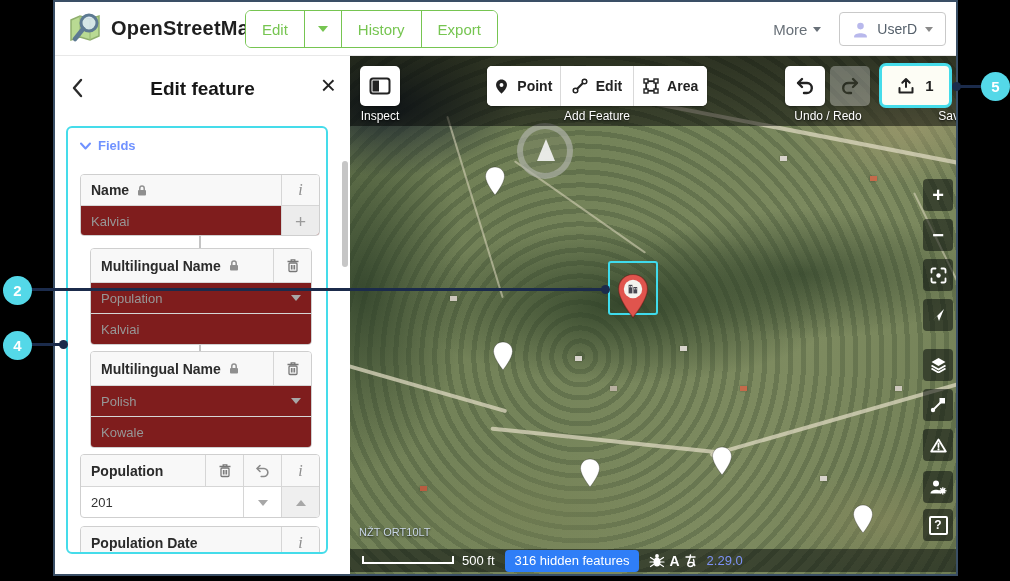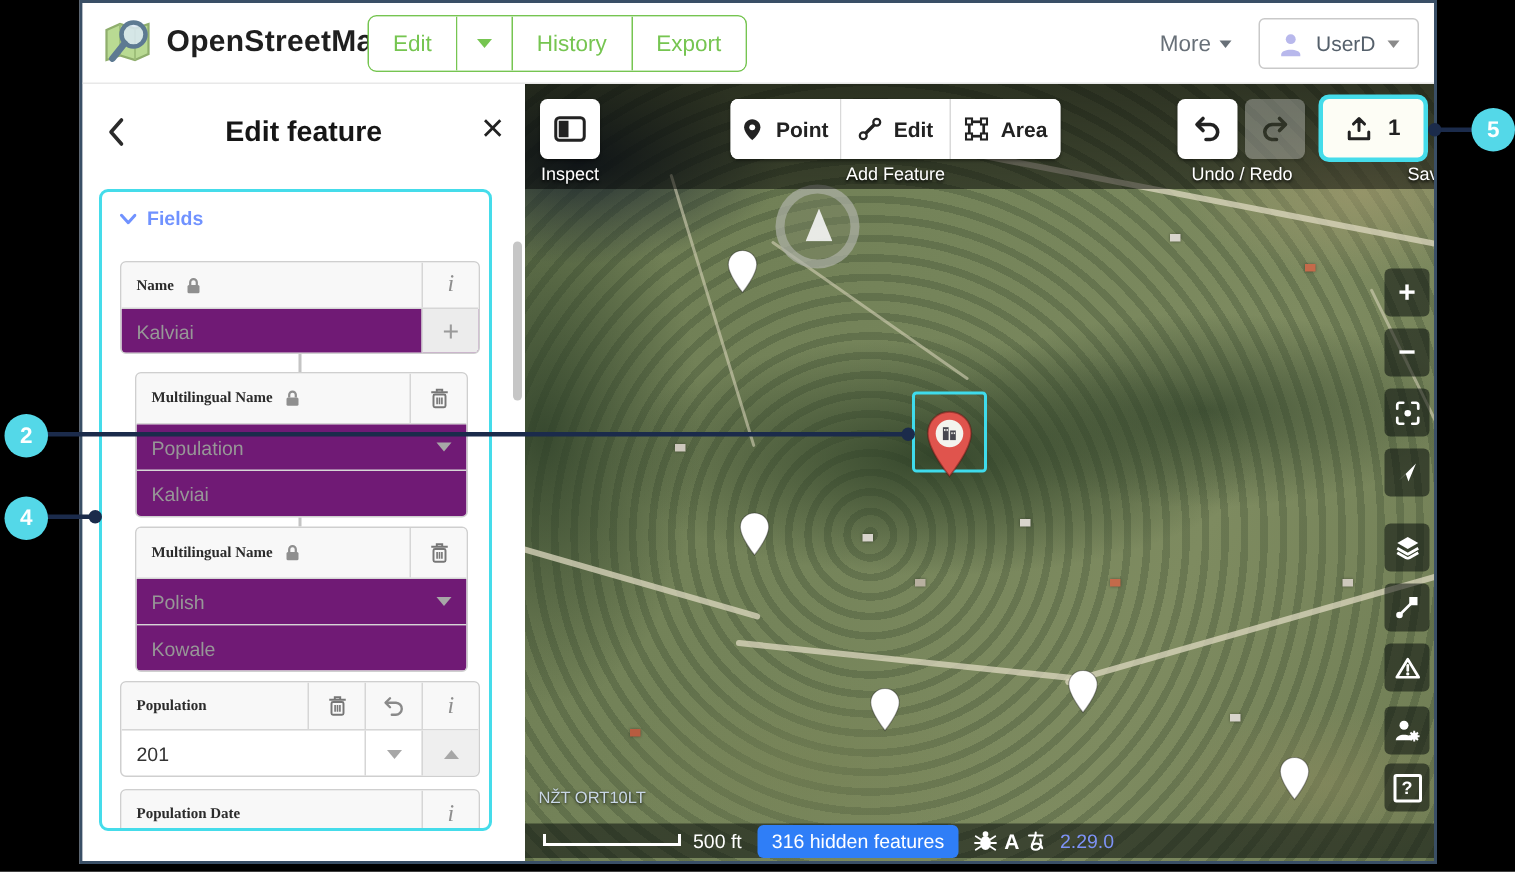--- a/index.html
+++ b/index.html
@@ -40,22 +40,22 @@
     border:2px solid #45dcea; border-radius:6px; background:#fff; overflow:hidden; }
   #fields-head { position:absolute; left:12px; top:10px; display:flex; align-items:center; gap:7px;
     color:#7092ff; font-size:13px; font-weight:700; cursor:pointer; }
   .card { position:absolute; border:1px solid #cfcfcf; border-radius:4px; background:#fff; overflow:hidden; }
   .crow { display:flex; align-items:stretch; border-bottom:1px solid #d6d6d6; }
   .crow:last-child { border-bottom:none; }
   .crow .main { flex:1; display:flex; align-items:center; gap:7px; padding:0 10px; min-width:0; }
   .crow .cell { width:38px; display:flex; align-items:center; justify-content:center;
     border-left:1px solid #d6d6d6; cursor:pointer; }
   .hdr { background:#f8f8f8; }
-  .hdr .main { font-size:10px; font-weight:700; color:#2b2b2b;font-family:Liberation Serif, serif; }
-  .val-disabled { background:#701a75; }
+  .hdr .main { font-size:14px; font-weight:700; color:#2b2b2b; }
+  .val-disabled { background:#7f1d1d; }
   .val-disabled .main { font-size:13px; color:#979797; }
   .val-disabled .cell { background:#ececec; }
   .val-white .main { font-size:13px; color:#333; }
   .info-i { font-family:"Liberation Serif", serif; font-style:italic; font-size:16px; color:#8f8f8f; }
   .plus { font-size:19px; color:#9a9a9a; line-height:1; }
   .sel-caret { width:0; height:0; border-left:5px solid transparent; border-right:5px solid transparent;
     border-top:6px solid #a7a7a7; margin-left:auto; }
   .up-caret { width:0; height:0; border-left:5px solid transparent; border-right:5px solid transparent;
     border-bottom:6px solid #a7a7a7; }
   .connector { position:absolute; width:2px; background:#c4c4c4; left:131px; }

